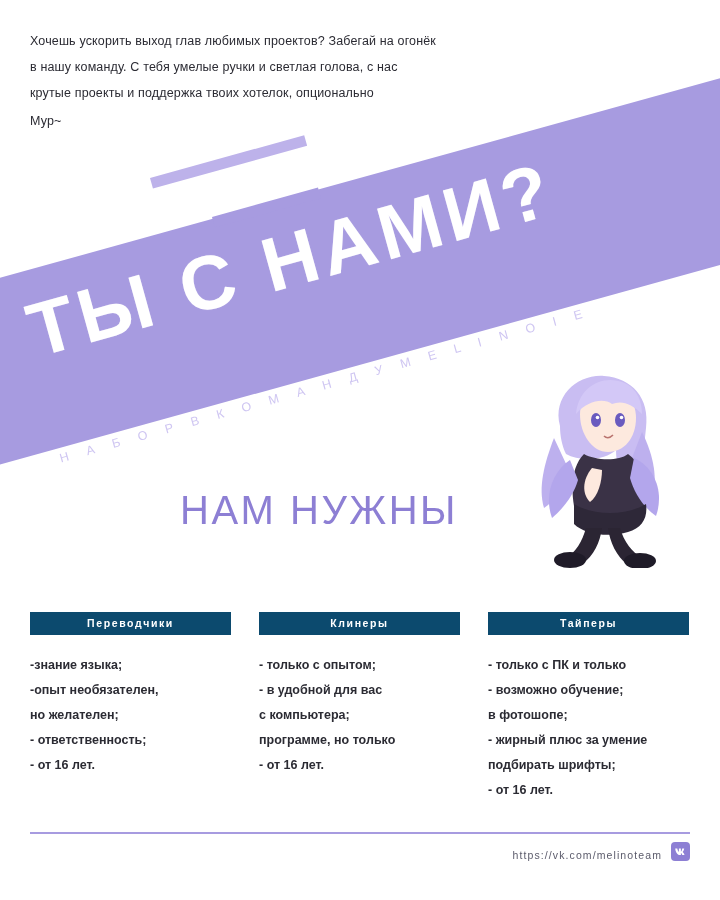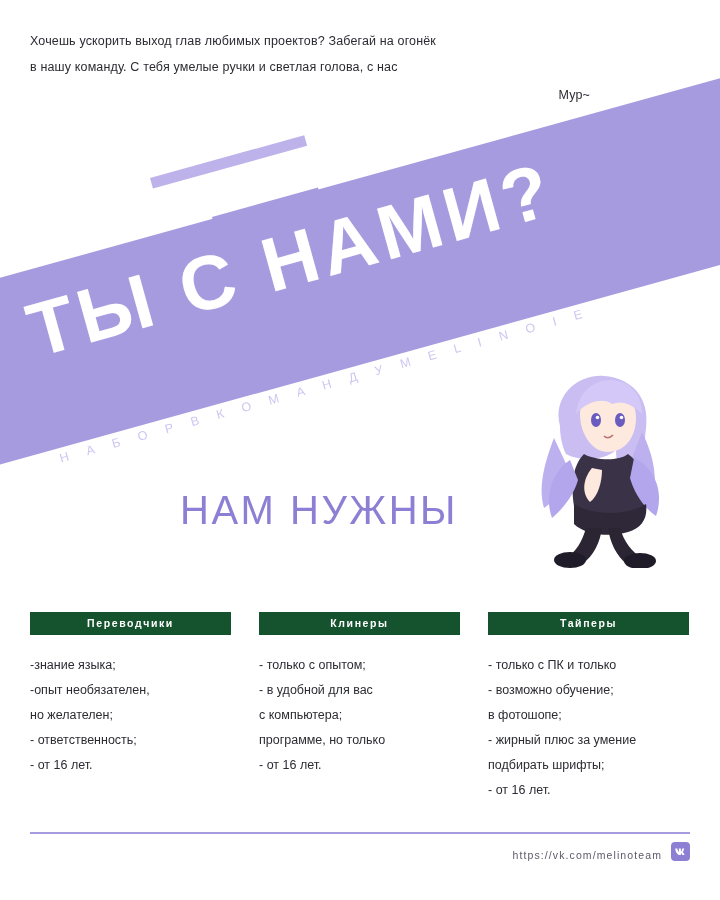--- a/index.html
+++ b/index.html
@@ -25,21 +25,21 @@
     top: 28px;
     width: 560px;
     z-index: 40;
   }
   .intro p {
     font-size: 12.5px;
     color: #2b2b33;
     line-height: 26px;
     letter-spacing: 0.15px;
   }
-  .intro p.meow { margin-top: 2px; text-align: right; }
+  .intro p.meow { margin-top: 2px; }
 
   
   .band {
     position: absolute;
     background: #a79be0;
     transform-origin: 0 0;
   }
   .band-main {
     left: -80px;
     top: 300px;
@@ -123,35 +123,35 @@
     position: absolute;
     left: 30px;
     top: 612px;
     width: 660px;
     display: flex;
     gap: 28px;
     z-index: 40;
   }
   .col { width: 201px; }
   .col-head {
-    background: #14532d;
+    background: #0c4a6e;
     color: #ffffff;
     font-size: 10.5px;
     font-weight: bold;
     letter-spacing: 1.6px;
     text-align: center;
     padding: 5px 0 6px;
   }
   .col-body {
     margin-top: 18px;
     font-size: 12.5px;
     color: #2b2b33;
     line-height: 25px;
   }
-  .col-body .line { white-space: pre-wrap; }
+  .col-body .line { white-space: pre-wrap; font-weight: bold; }
 
   
   .footer-rule {
     position: absolute;
     left: 30px;
     top: 832px;
     width: 660px;
     height: 2px;
     background: #a79be0;
     z-index: 40;
@@ -176,20 +176,21 @@
   }
 </style>
 </head>
 <body>
 
 <div class="page">
 
   <div class="intro">
     <p>Хочешь ускорить выход глав любимых проектов? Забегай на огонёк</p>
     <p>в  нашу команду. С тебя умелые ручки и светлая голова, с нас</p>
+    <p>крутые проекты и поддержка твоих хотелок,  опционально</p>
     <p class="meow">Мур~</p>
   </div>
 
   <div class="band band-stripe-a"></div>
   <div class="band band-main"></div>
   <div class="band band-stripe-b"></div>
 
   <div class="band-title">ТЫ С НАМИ?</div>
   <div class="band-sub">Н А Б О Р   В   К О М А Н Д У   M E L I N O I E</div>
 

